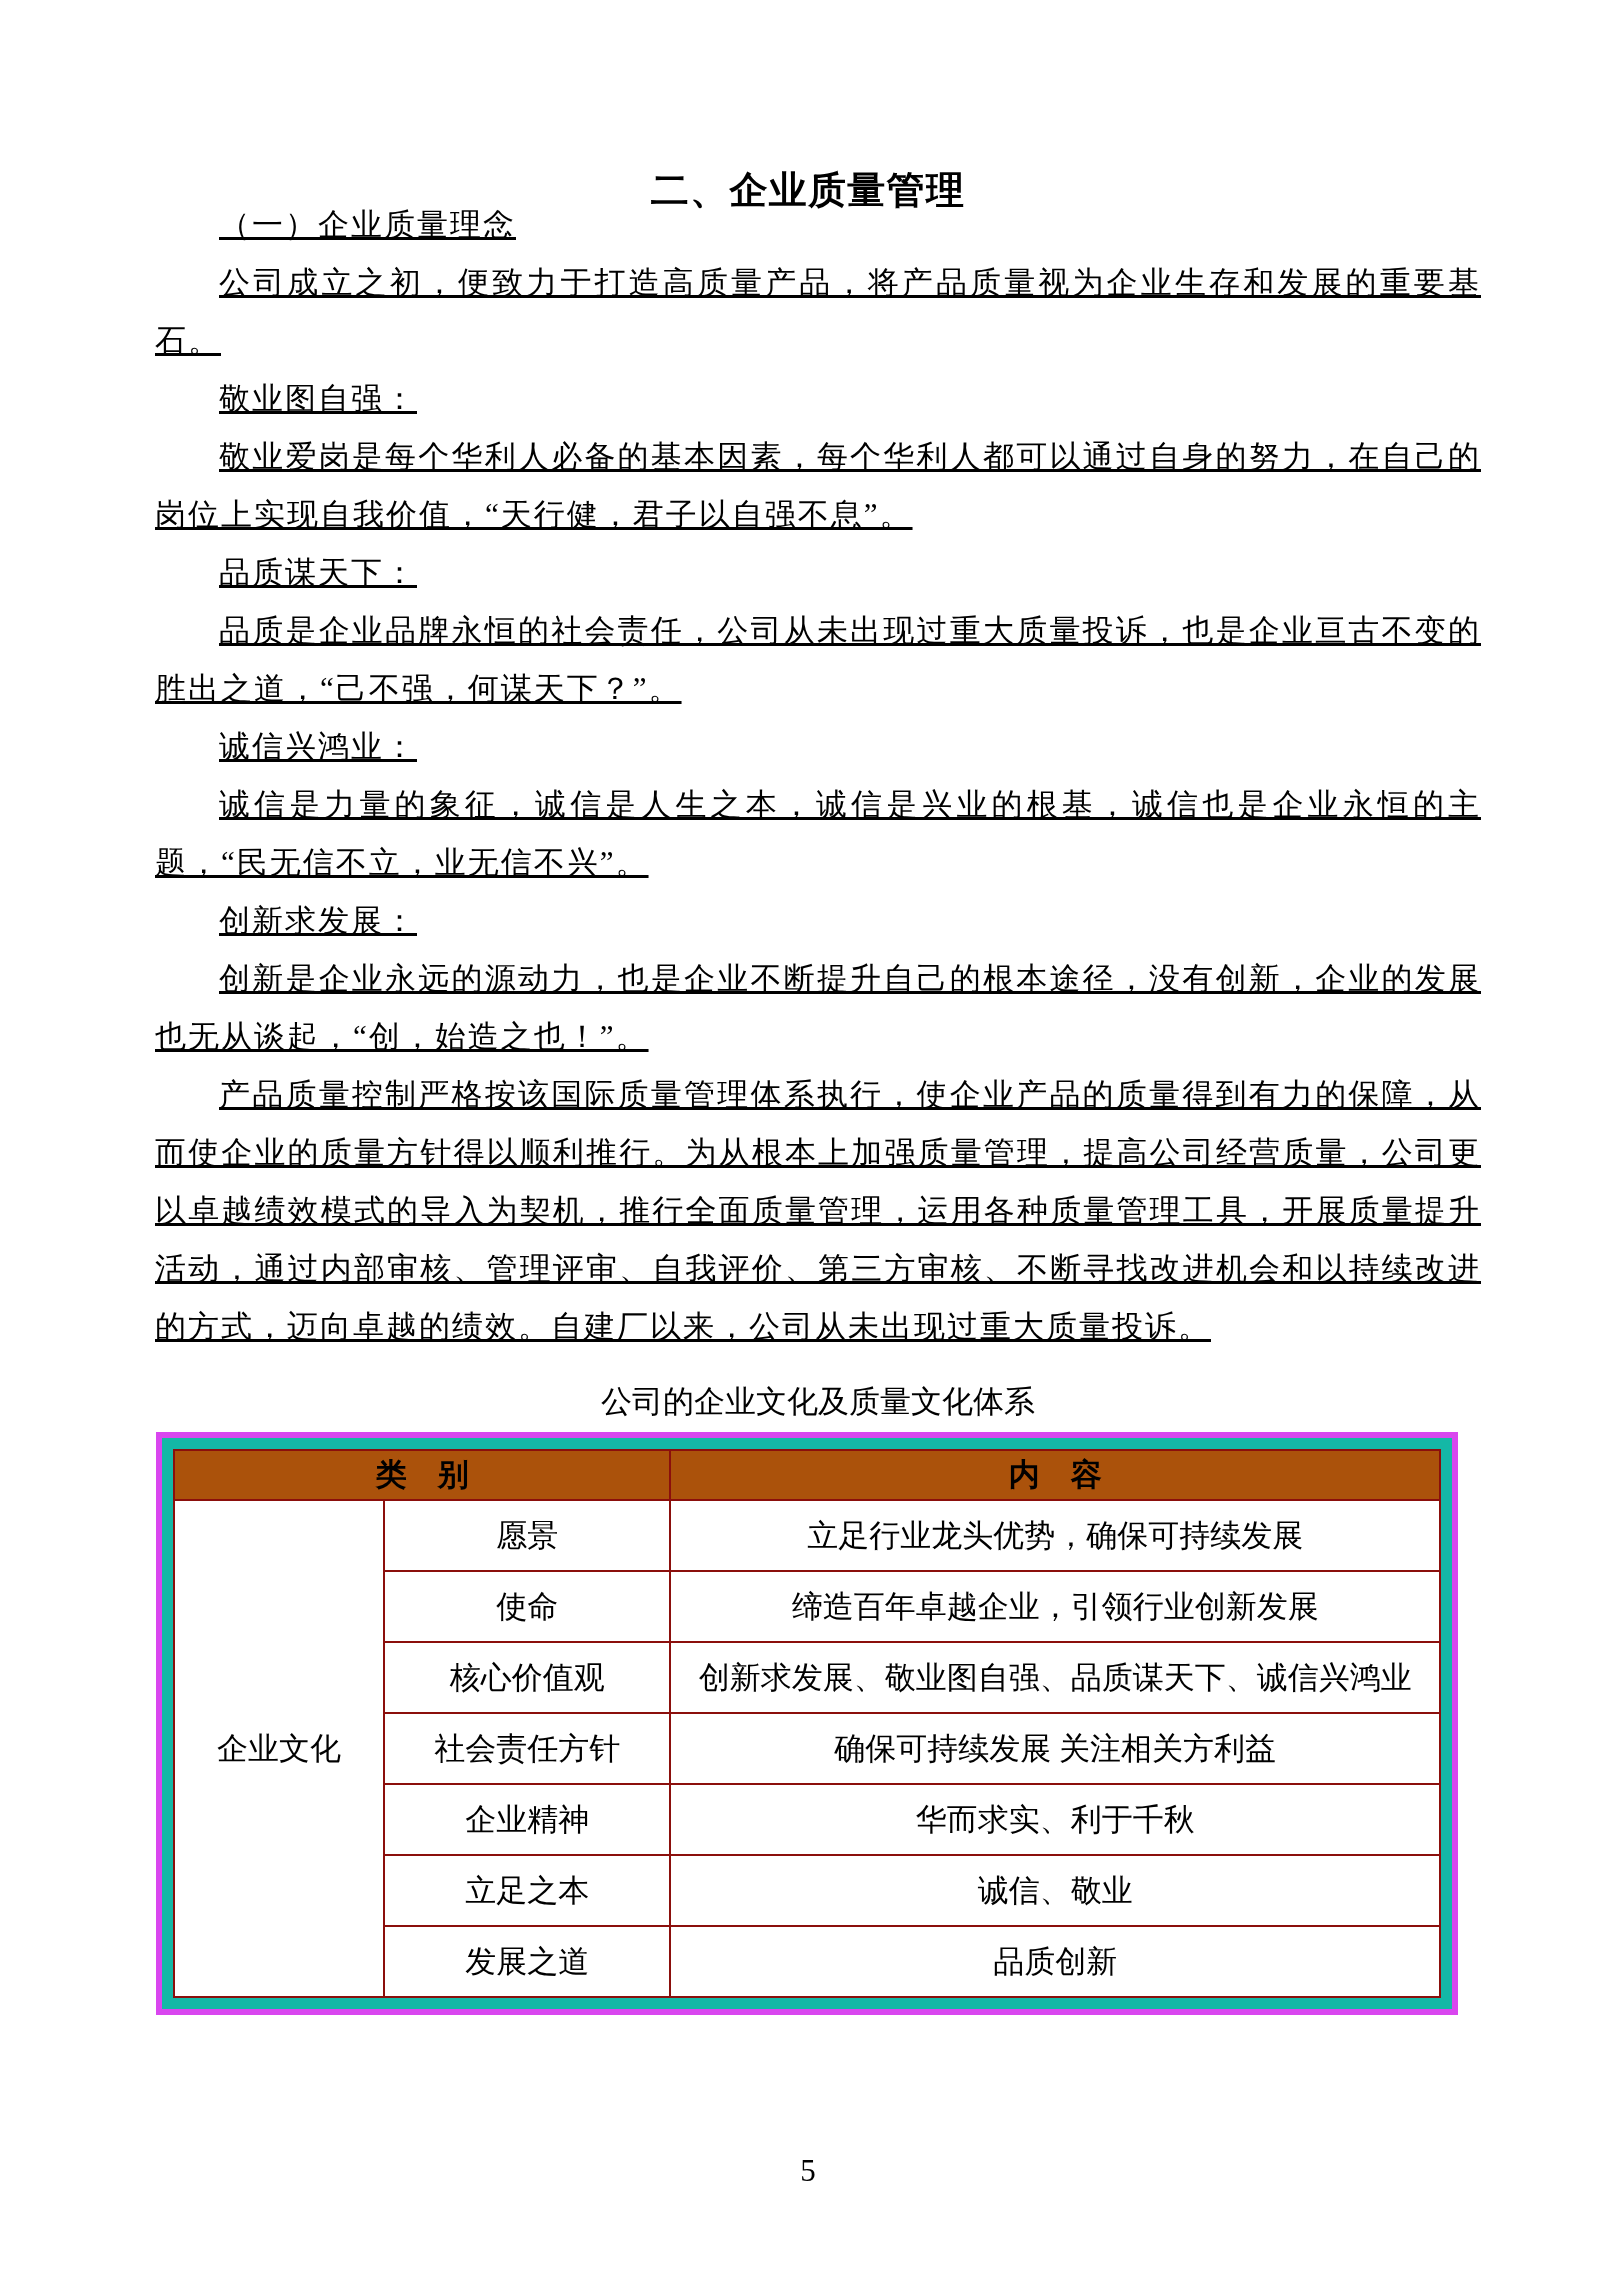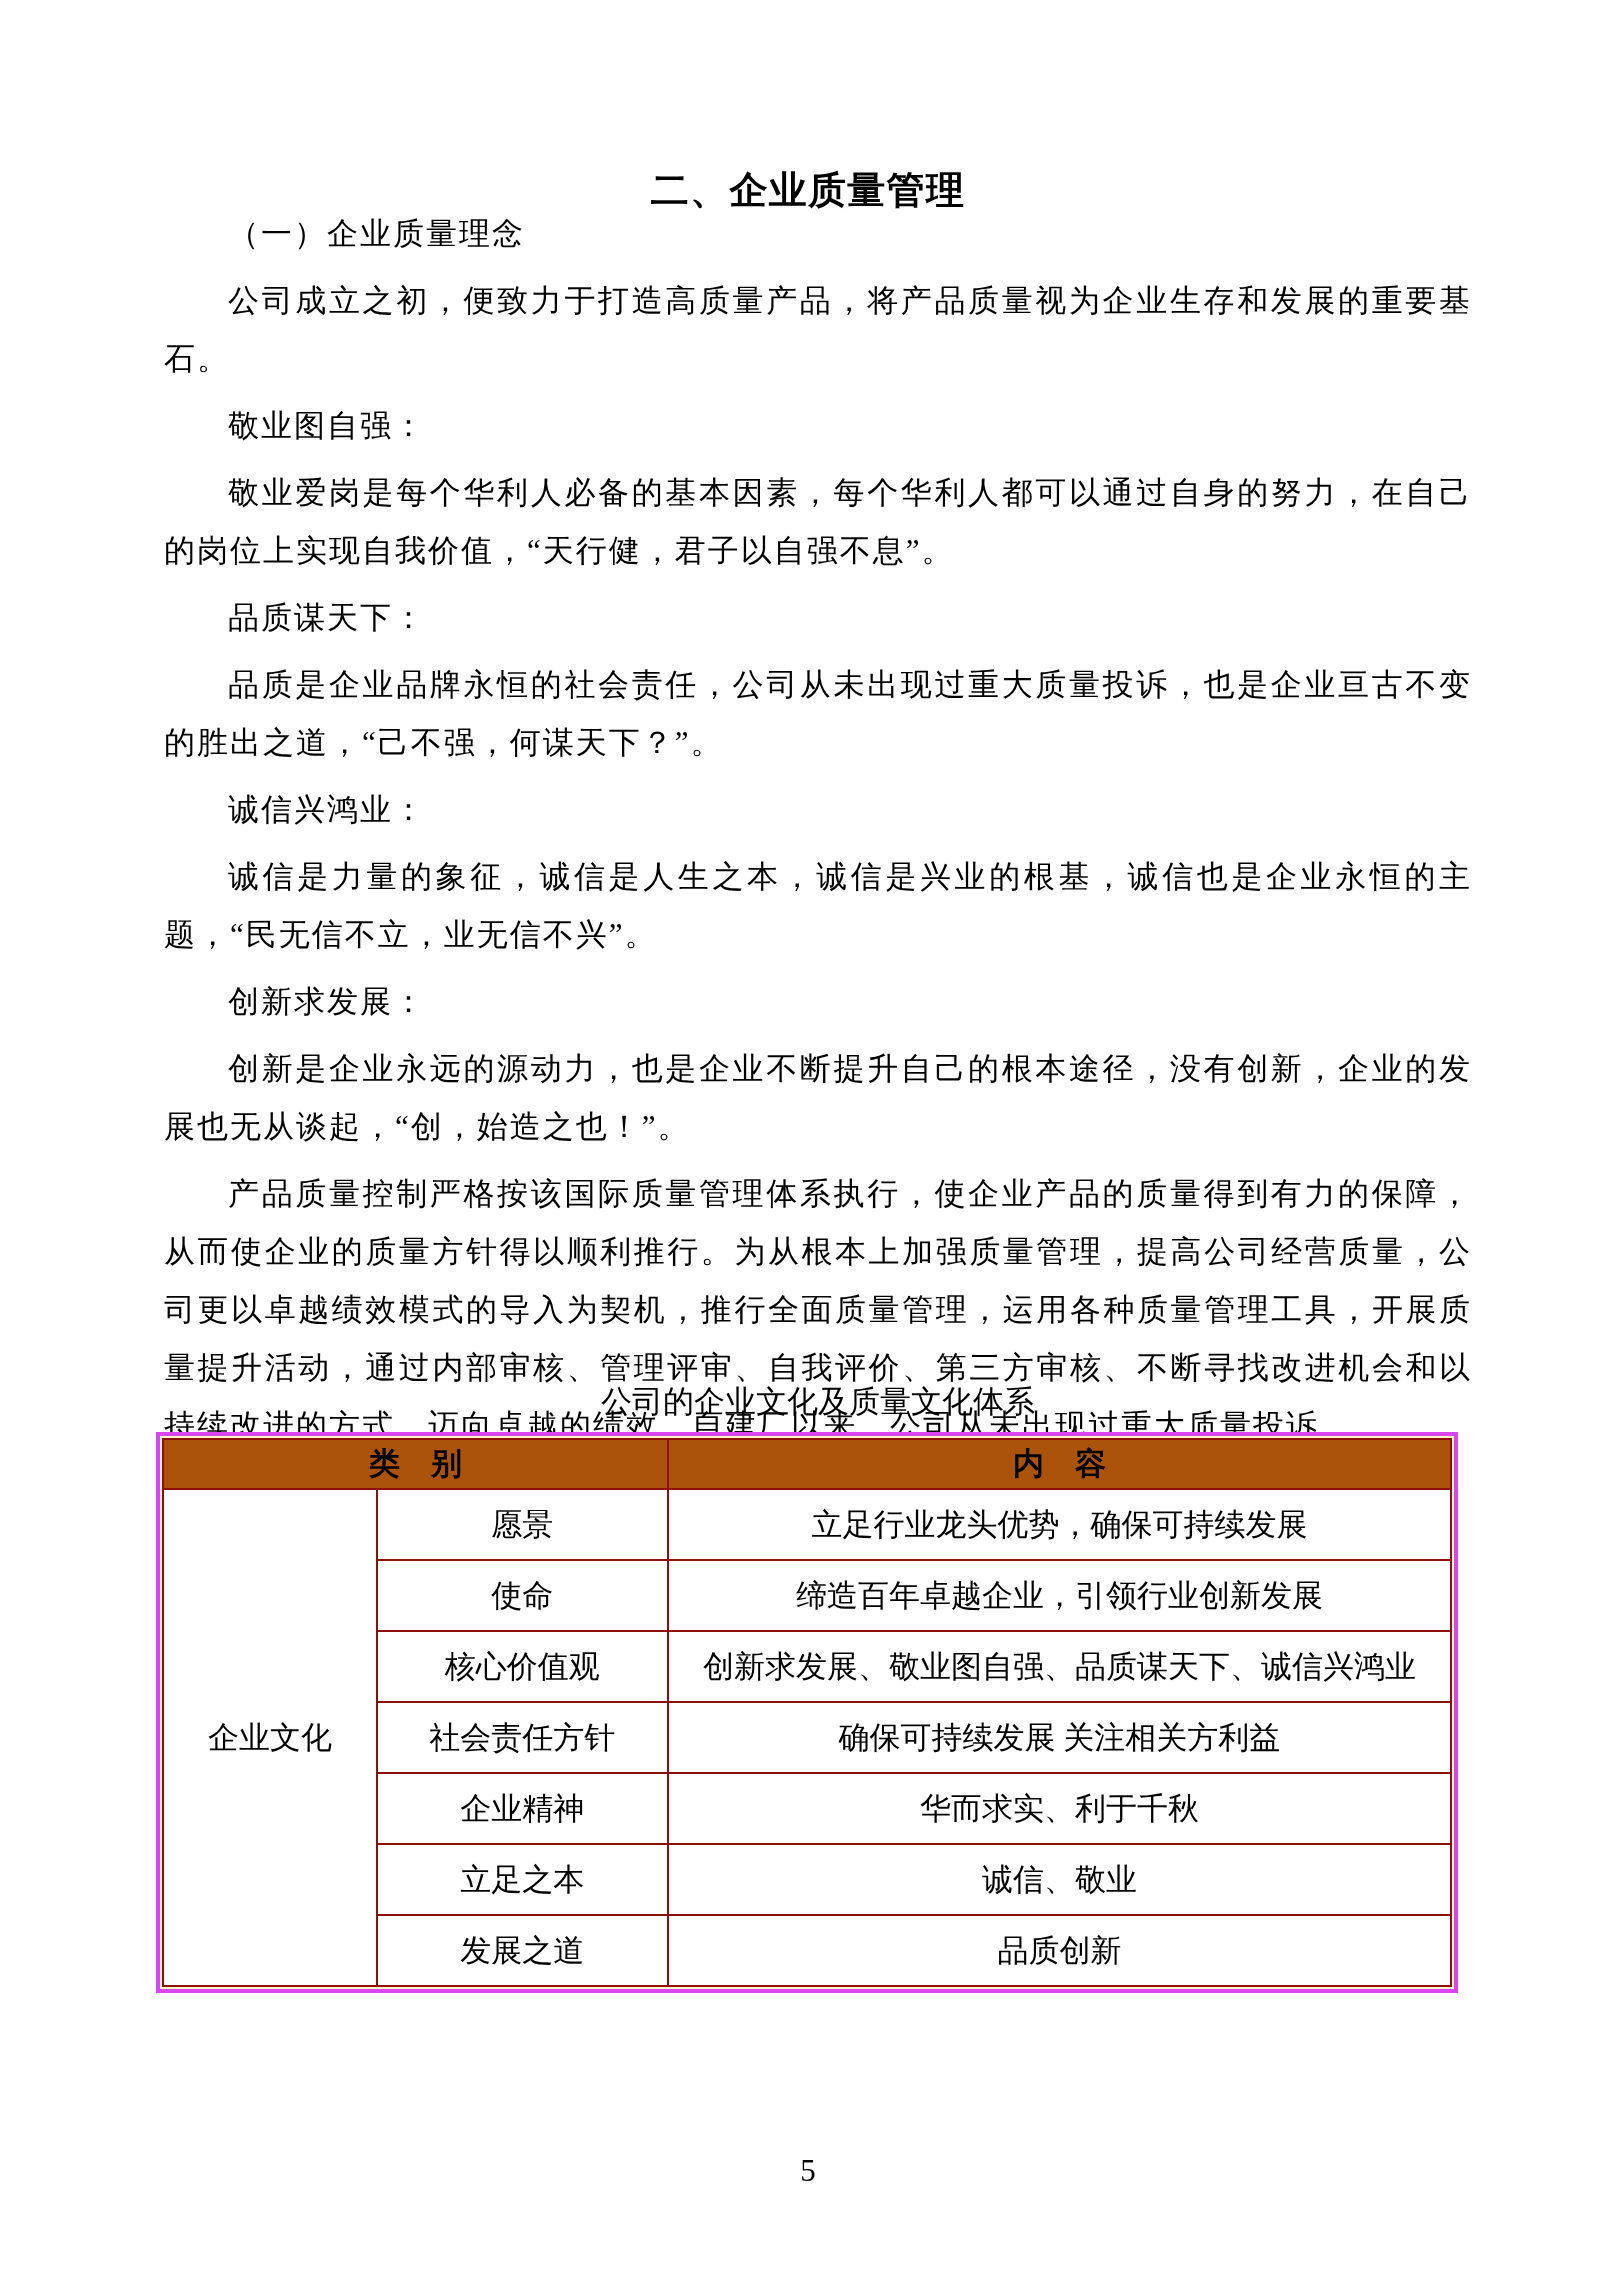--- a/index.html
+++ b/index.html
@@ -30,42 +30,43 @@
     position: absolute;
     top: 196px;
     left: 155px;
     width: 1326px;
     font-size: 31px;
     line-height: 58px;
     letter-spacing: 2px;
     text-align: justify;
   }
   .text-block p {
-    margin: 9px;
+    margin: 0;
     text-indent: 64px;
+    text-decoration: underline;
   }
   .table-caption {
     position: absolute;
     top: 1373px;
     left: 155px;
     width: 1326px;
     text-align: center;
     font-size: 31px;
     line-height: 58px;
   }
   .table-wrap {
     position: absolute;
     top: 1432px;
     left: 156px;
     width: 1302px;
   }
   .tbl-outer {
-    border: 4px solid #d946ef;
-    padding: 2px;
-    background: #fef9c3;
+    border: 6px solid #d946ef;
+    padding: 11px;
+    background: #14b8a6;
   }
   table.culture {
     width: 100%;
     border-collapse: collapse;
     table-layout: fixed;
   }
   table.culture th, table.culture td {
     border: 2px solid #8b0f0c;
     text-align: center;
     vertical-align: middle;

